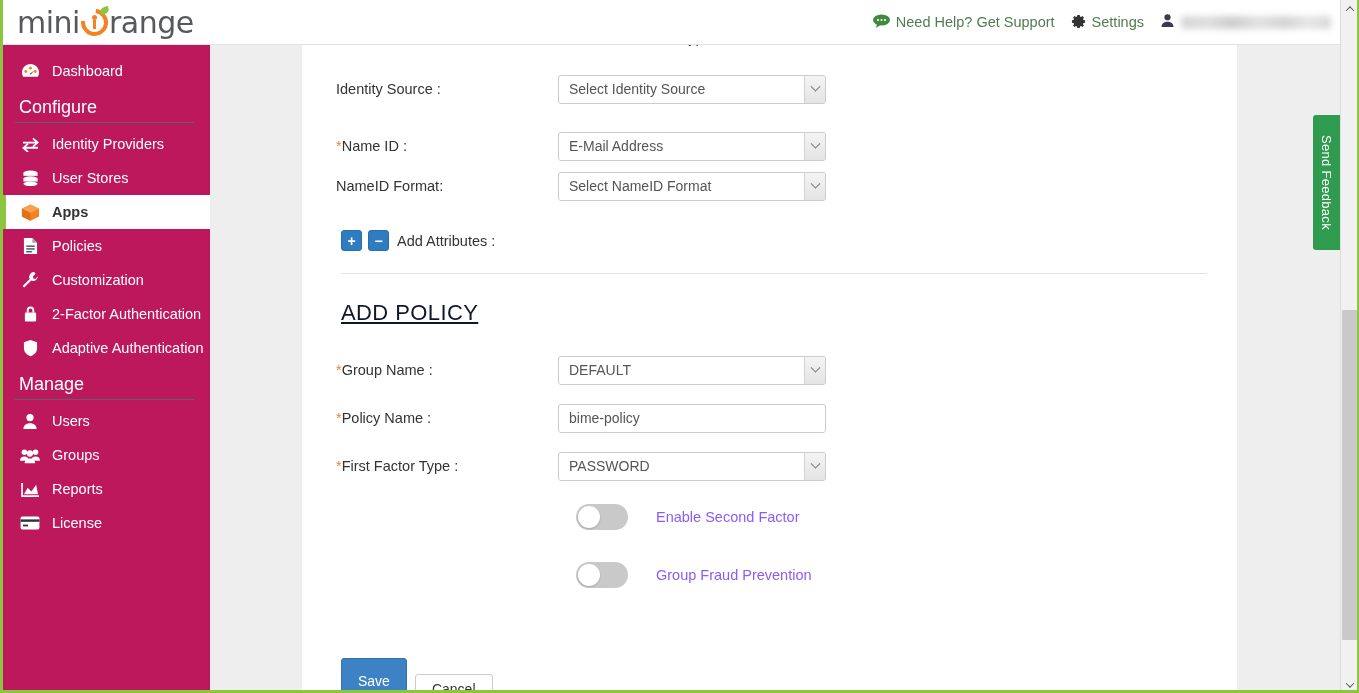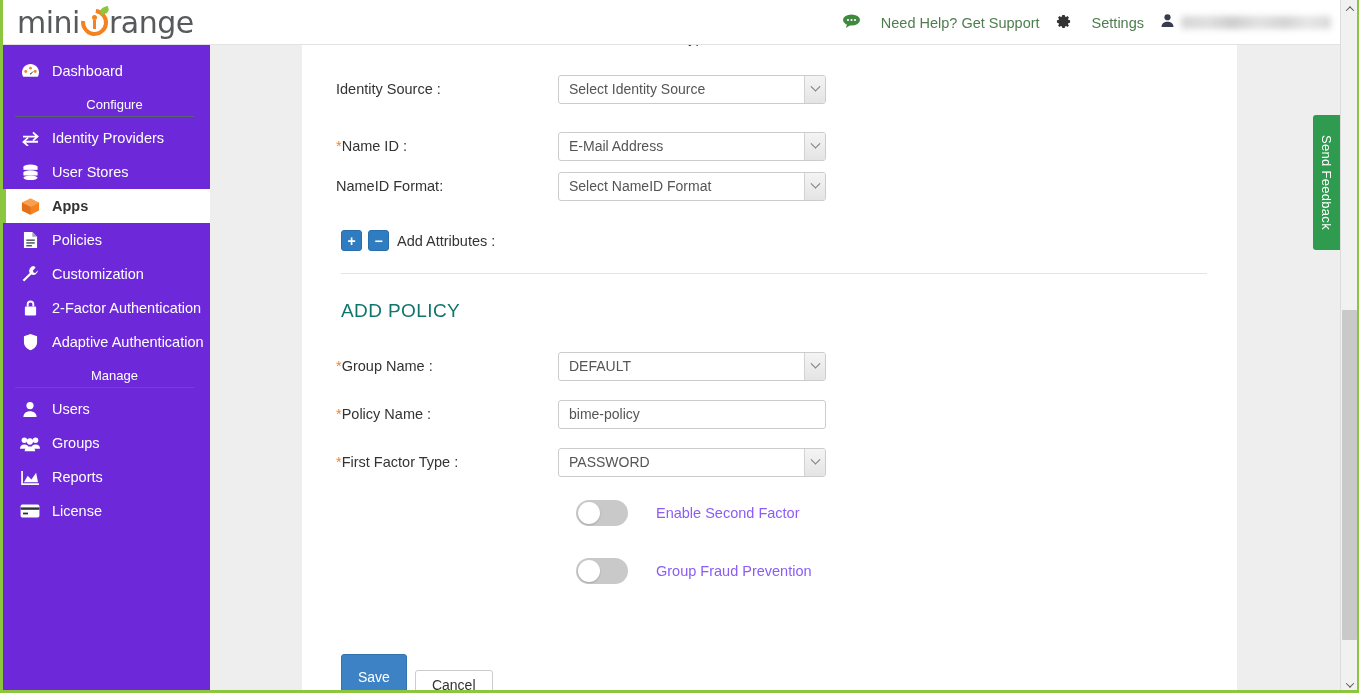--- a/index.html
+++ b/index.html
@@ -86,22 +86,21 @@
     position: absolute;
     right: 8px; top: 0;
     height: 45px;
     display: flex;
     align-items: center;
     gap: 16px;
     padding-right: 4px;
   }
   .hdr-link {
     display: flex;
-    align-items: center;
-    gap: 21px;
+    gap: 6px;
     color: #4f7d4f;
     font-size: 14.5px;
     text-decoration: none;
     cursor: pointer;
     white-space: nowrap;
   }
   .hdr-user {
     display: flex;
     align-items: center;
     gap: 6px;
@@ -116,24 +115,23 @@
     opacity: .85;
     border-radius: 2px;
   }
 
   
   #sidebar {
     position: absolute;
     top: 45px; left: 0;
     width: 207px;
     bottom: 0;
-    background: #6d28d9;
+    background: #be185d;
     z-index: 30;
     overflow: hidden;
-    text-align: center;
   }
   .nav-item {
     position: relative;
     display: flex;
     align-items: center;
     height: 34px;
     padding-left: 14px;
     color: #ffffff;
     font-size: 14.5px;
     cursor: pointer;
@@ -154,21 +152,21 @@
   }
   .nav-item.active::before {
     content: "";
     position: absolute;
     left: 0; top: 0; bottom: 0;
     width: 3px;
     background: #8cc63f;
   }
   .nav-section {
     color: #ffffff;
-    font-size: 13px;
+    font-size: 18px;
     padding: 9px 0 4px 16px;
   }
   .nav-sep {
     height: 1px;
     background: #5a6270;
     margin: 0 16px 4px 12px;
   }
   .sp-top { height: 9px; }
 
   
@@ -300,24 +298,25 @@
   }
 
   .divider {
     height: 1px;
     background: #e4e4e4;
     margin: 22px 0 0 5px;
     width: 866px;
   }
 
   .section-title {
-    font-size: 19px;
-    color: #0f766e;
+    font-size: 22px;
+    color: #0f172a;
     letter-spacing: .4px;
     padding-left: 5px;
+    text-decoration: underline;
   }
 
   
   .tog-row {
     display: flex;
     align-items: center;
   }
   .tog-spacer { width: 222px; flex: 0 0 222px; }
   .toggle {
     width: 52px; height: 26px;

